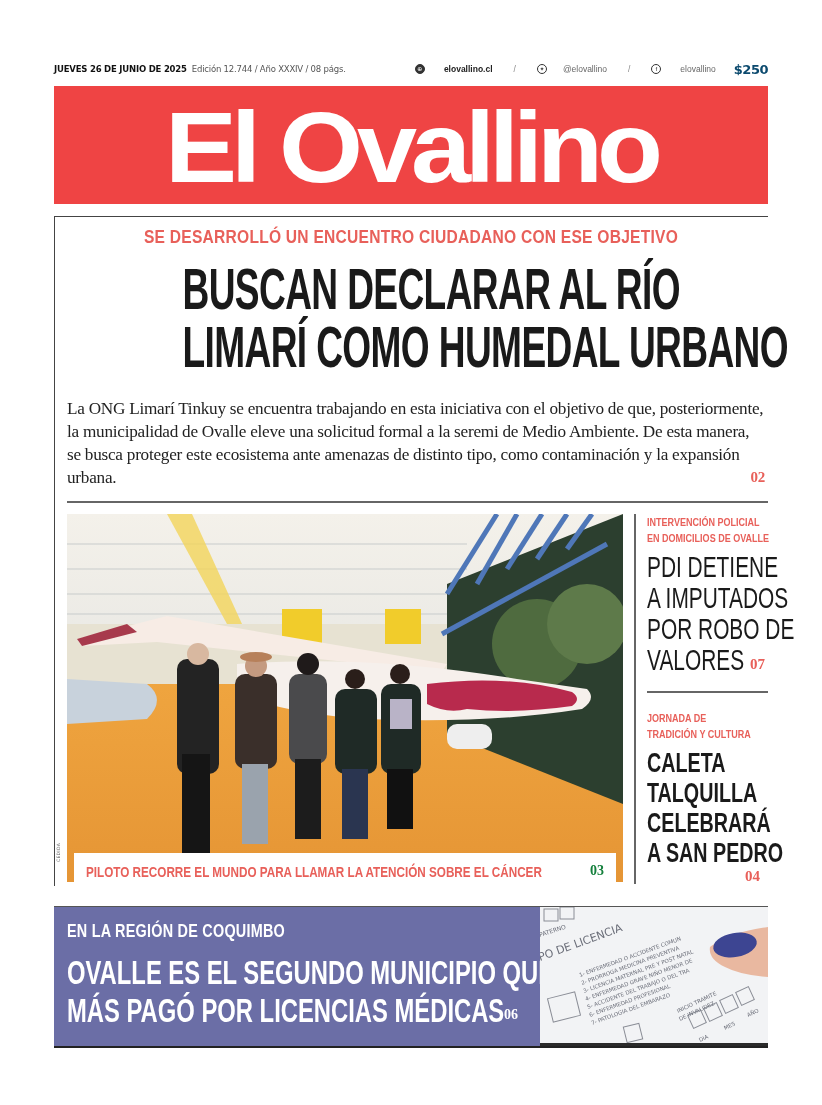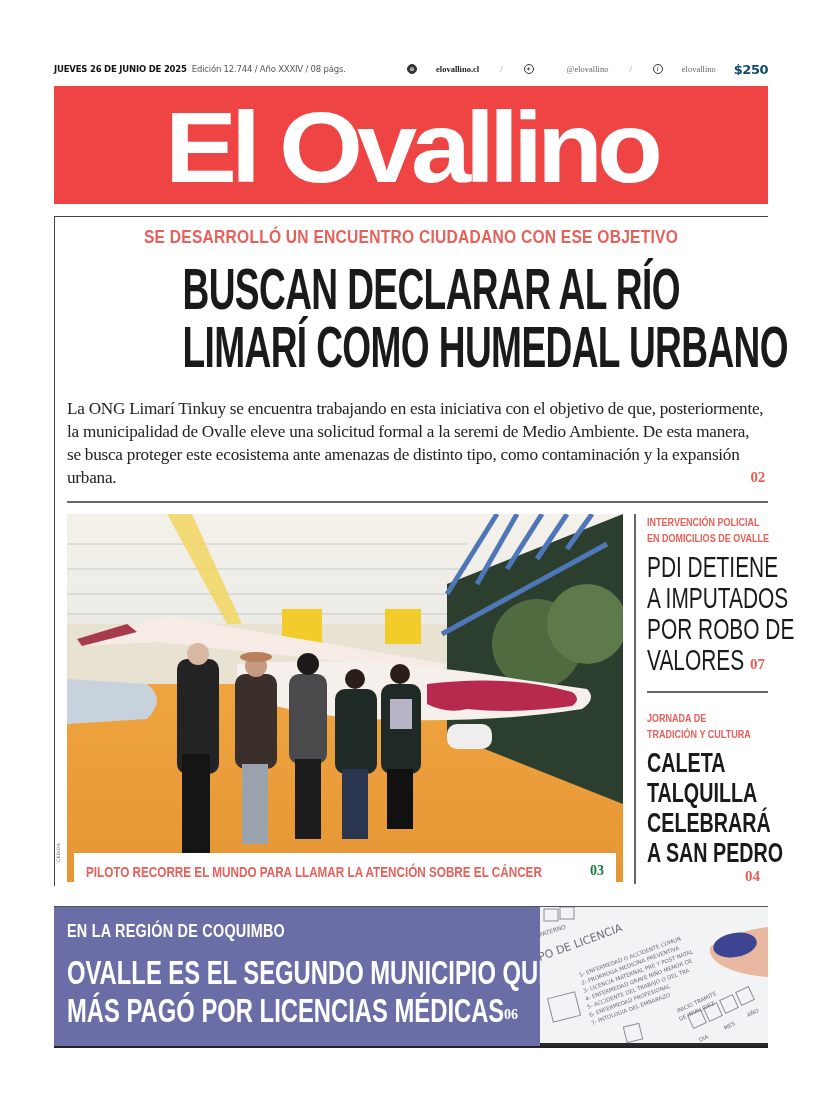--- a/index.html
+++ b/index.html
@@ -2,21 +2,21 @@
 <html><head>
 <meta charset="utf-8">
 <style>
   * { box-sizing: border-box; margin: 0; padding: 0; }
   html, body { width: 822px; height: 1105px; background: #ffffff; overflow: hidden; }
   body { position: relative; font-family: "Liberation Sans", sans-serif; color: #1a1a1a; }
 
   .topbar { position: absolute; left: 54px; top: 60px; width: 714px; height: 18px; display: flex; align-items: center; }
   .topbar .date { font-family: "DejaVu Sans", sans-serif; font-weight: bold; font-size: 8.5px; letter-spacing: -0.2px; color: #111; }
   .topbar .edition { font-family: "DejaVu Sans", sans-serif; font-size: 8.5px; color: #555; margin-left: 5px; letter-spacing: -0.2px; }
-  .topbar .right { margin-left: auto; display: flex; align-items: center; font-family: Liberation Serif, serif; font-size: 8.5px; color: #666; gap: 16px; }
+  .topbar .right { margin-left: auto; display: flex; align-items: center; font-family: Liberation Sans, sans-serif; font-size: 8.5px; color: #666; gap: 16px; }
   .topbar .right .site { font-weight: bold; color: #222; margin-left: 3px; }
   .topbar .right .sep { margin: 0 5px; color: #888; }
   .topbar .ico { display: inline-flex; align-items: center; justify-content: center; width: 10px; height: 10px; border-radius: 50%; border: 1px solid #333; font-size: 6px; line-height: 1; color: #333; }
   .topbar .ico.globe { background: #333; color: #fff; }
   .topbar .price { font-family: "DejaVu Sans", sans-serif; font-weight: bold; font-size: 13px; color: #0c4a6e; margin-left: 18px; letter-spacing: -0.5px; }
 
   .masthead { position: absolute; left: 54px; top: 86px; width: 714px; height: 118px; background: #ef4444; display: flex; align-items: center; justify-content: center; }
   .masthead .logo { font-family: "Liberation Sans", sans-serif; font-weight: bold; font-size: 108px; color: #fff; letter-spacing: -6px; transform: scaleY(0.93); margin-top: 4px; }
 
   .mainbox { position: absolute; left: 54px; top: 216px; width: 714px; height: 670px; border-top: 1.5px solid #444; border-left: 1.5px solid #444; }
@@ -58,21 +58,21 @@
 <body>
 
 <div class="topbar">
   <span class="date">JUEVES 26 DE JUNIO DE 2025</span>
   <span class="edition">Edición 12.744 / Año XXXIV / 08 págs.</span>
   <div class="right">
     <span class="ico globe">⊕</span>
     <span class="site">elovallino.cl</span>
     <span class="sep">/</span>
     <span class="ico">✦</span>
-    <span style="margin-left:17px">@elovallino</span>
+    <span style="margin-left:0">@elovallino</span>
     <span class="sep">/</span>
     <span class="ico">f</span>
     <span style="margin-left:3px">elovallino</span>
   </div>
   <span class="price">$250</span>
 </div>
 
 <div class="masthead">
   <span class="logo">El Ovallino</span>
 </div>

